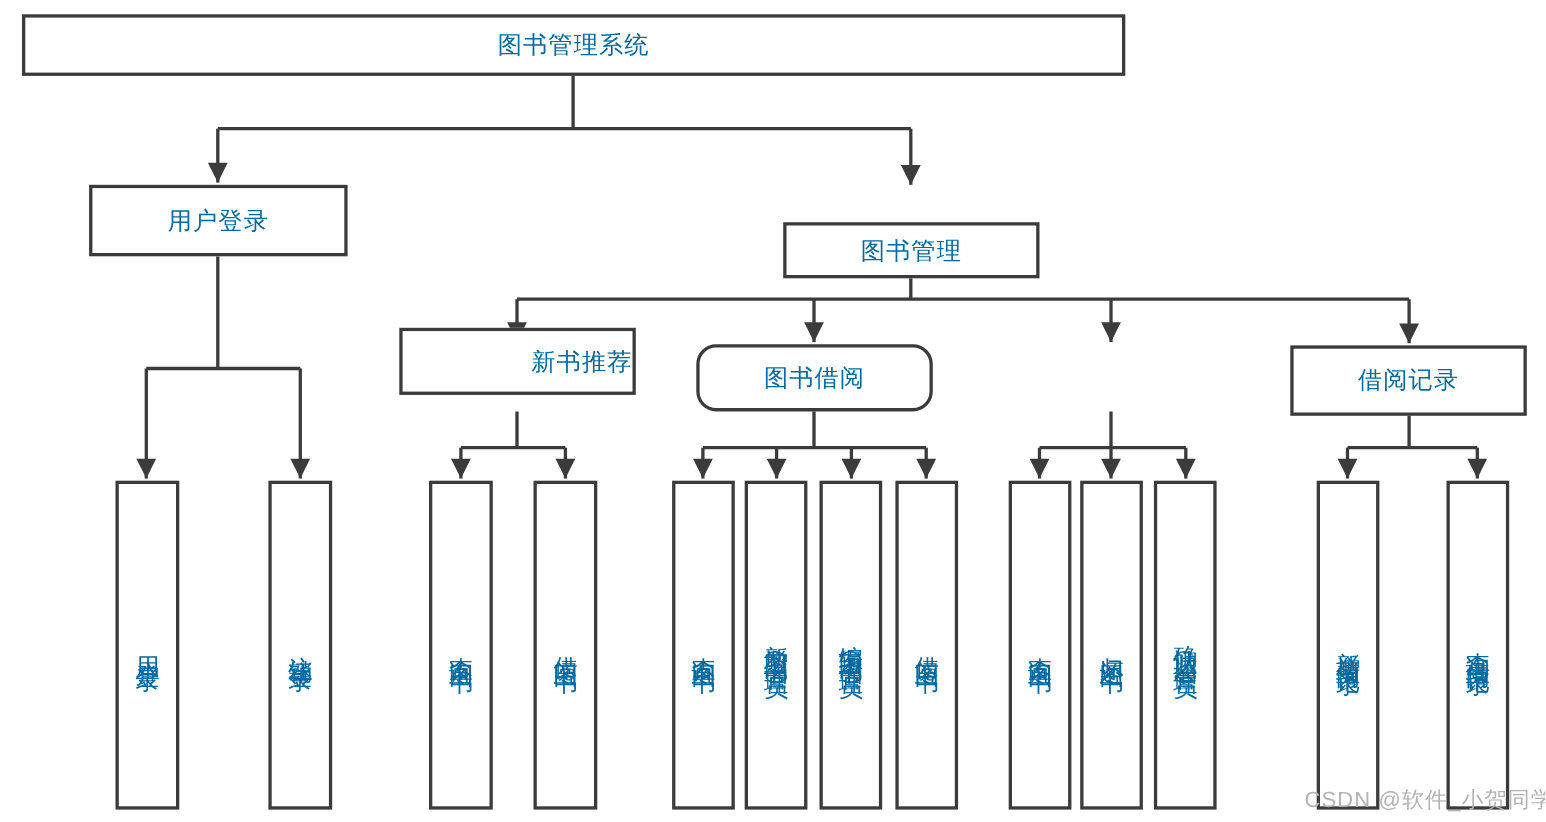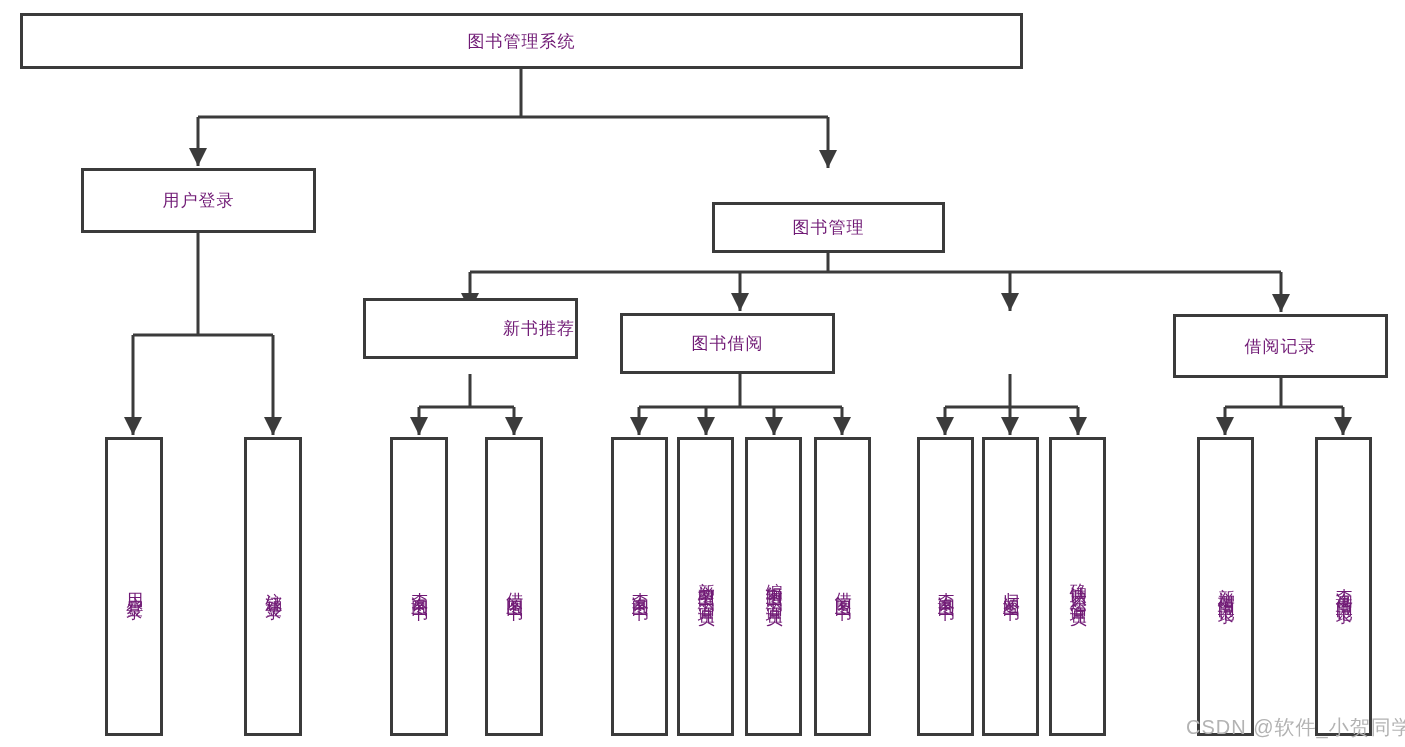--- a/index.html
+++ b/index.html
@@ -18,22 +18,22 @@
     pointer-events: none;
   }
   .box {
     position: absolute;
     box-sizing: border-box;
     border: 3px solid #3b3b3b;
     background: #ffffff;
     display: flex;
     align-items: center;
     justify-content: center;
-    color: #701a75;
-    font-size: 17px;
+    color: #0369a1;
+    font-size: 22px;
     letter-spacing: 1px;
     z-index: 2;
   }
   .box .vtext {
     writing-mode: vertical-rl;
     text-orientation: mixed;
     letter-spacing: 4px;
     line-height: 1.1;
   }
   .watermark {
@@ -102,21 +102,21 @@
   <div class="box" style="left:81px; top:168px; width:235px; height:65px;">
     <span>用户登录</span>
   </div>
   <div class="box" style="left:712px; top:182px; width:233px; height:51px;margin-top:20px;">
     <span>图书管理</span>
   </div>
 
   <div class="box" style="left:363px; top:298px; width:215px; height:61px;justify-content:flex-end;">
     <span>新书推荐</span>
   </div>
-  <div class="box" style="left:620px; top:313px; width:215px; height:61px;">
+  <div class="box" style="left:633px; top:313px; width:215px; height:61px;border-radius:18px;">
     <span>图书借阅</span>
   </div>
   <div class="box" style="left:1173px; top:314px; width:215px; height:64px;">
     <span>借阅记录</span>
   </div>
 
   <div class="box" style="left:105px; top:437px; width:58px; height:299px;">
     <span class="vtext">用户登录</span>
   </div>
   <div class="box" style="left:244px; top:437px; width:58px; height:299px;">

